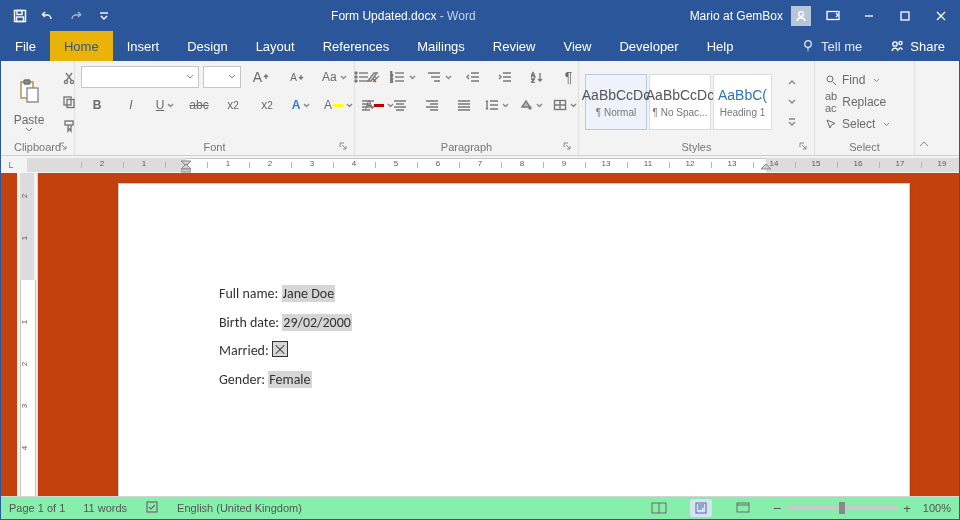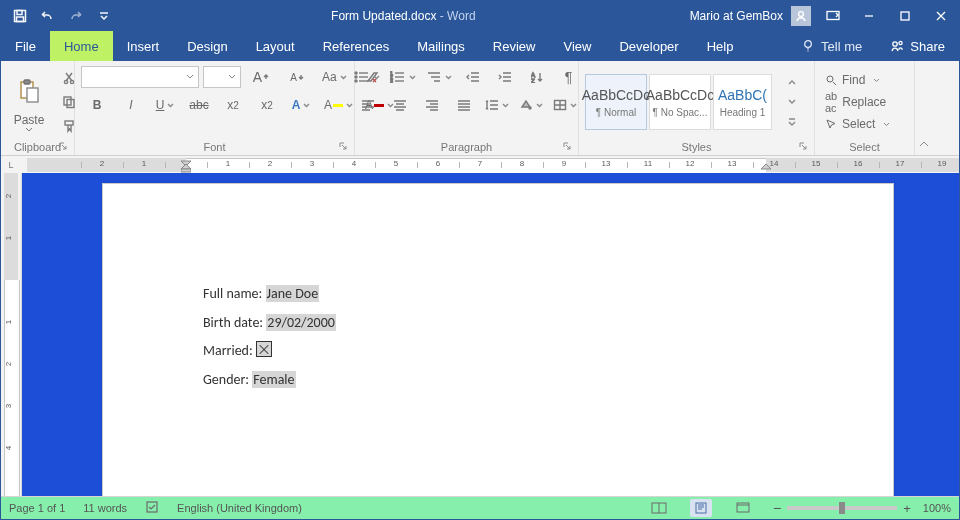--- a/index.html
+++ b/index.html
@@ -9,21 +9,21 @@
 .qat .qbtn{width:26px;height:26px;display:flex;align-items:center;justify-content:center;opacity:.95;border-radius:2px;}
 .qat svg{stroke:#fff;fill:none;stroke-width:1.5;}
 .ttl{flex:1;text-align:center;font-size:12px;white-space:nowrap;overflow:hidden;}
 .ttl .dim{color:#c3d3ec;}
 .userblock{display:flex;align-items:center;gap:8px;padding-right:4px;}
 .avatar{width:20px;height:20px;background:#b9c6da;display:flex;align-items:center;justify-content:center;}
 .winbtn{width:36px;height:30px;display:flex;align-items:center;justify-content:center;}
 
 .tabbar{height:30px;background:#2b579a;display:flex;align-items:stretch;color:#fff;font-size:13px;}
 .tab{padding:0 14px;display:flex;align-items:center;cursor:default;}
-.tab.active{background:#bef264;color:#2b579a;}
+.tab.active{background:#eab308;color:#2b579a;}
 .tabspacer{flex:1;}
 .tellme{display:flex;align-items:center;gap:6px;padding:0 14px;color:#e1e8f4;}
 .share{display:flex;align-items:center;gap:6px;padding:0 14px;color:#fff;}
 
 .ribbon{height:94px;background:#f3f3f3;border-bottom:1px solid #d0d0d0;display:flex;align-items:stretch;font-size:12px;color:#6a6a6a;}
 .group{border-right:1px solid #e0e0e0;display:flex;flex-direction:column;padding:4px 6px 2px 6px;box-sizing:border-box;}
 .group .body{flex:1;display:flex;align-items:center;}
 .group .lbl{text-align:center;font-size:11px;color:#777;padding-top:2px;position:relative;}
 .group .lbl .dlg{position:absolute;right:0;bottom:2px;width:10px;height:10px;}
 .group .lbl .dlg svg{stroke:#8a8a8a;}
@@ -43,21 +43,21 @@
 
 .rulerbar{height:18px;background:#f3f3f3;border-bottom:1px solid #dadada;position:relative;display:flex;align-items:center;}
 .rulerL{width:20px;text-align:center;font-size:9px;color:#777;}
 .hruler{position:relative;height:18px;margin-left:6px;flex:1;}
 .hruler .shade{position:absolute;top:2px;height:14px;background:#dcdcdc;}
 .hruler .light{position:absolute;top:2px;height:14px;background:#fff;border-top:1px solid #c6c6c6;border-bottom:1px solid #c6c6c6;}
 .hruler .tick{position:absolute;top:2px;width:1px;height:14px;background:#b6b6b6;}
 .hruler .num{position:absolute;top:3px;font-size:8px;color:#5a5a5a;transform:translateX(-50%);}
 .hruler .indent{position:absolute;top:1px;}
 
-.workspace{position:absolute;top:172px;bottom:22px;left:0;right:0;background:#1d4ed8;display:flex;}
+.workspace{position:absolute;top:172px;bottom:22px;left:0;right:0;background:#c2410c;display:flex;padding-left:16px;}
 .vruler{width:20px;background:#f3f3f3;border-right:1px solid #dadada;position:relative;}
 .vruler .shade{position:absolute;left:3px;width:14px;background:#dcdcdc;}
 .vruler .light{position:absolute;left:3px;width:14px;background:#fff;border-left:1px solid #c6c6c6;border-right:1px solid #c6c6c6;}
 .vruler .num{position:absolute;left:5px;font-size:8px;color:#5a5a5a;transform:translateY(-50%) rotate(-90deg);}
 .docarea{flex:1;position:relative;overflow:hidden;}
 .page{position:absolute;left:80px;top:10px;width:790px;height:800px;background:#fff;border:1px solid #c9c9c9;box-shadow:0 0 4px rgba(0,0,0,.08);}
 .content{position:absolute;left:100px;top:96px;font-size:14px;color:#333;line-height:2.05;font-family:Calibri,Arial,sans-serif;}
 .content .fv{background:#d6d6d6;padding:0 1px;}
 .content .cb{display:inline-block;width:14px;height:14px;border:1.5px solid #333;background:#d6d6d6;vertical-align:-2px;position:relative;}
 .content .cb::before,.content .cb::after{content:"";position:absolute;left:1px;right:1px;top:50%;border-top:1.5px solid #333;}

